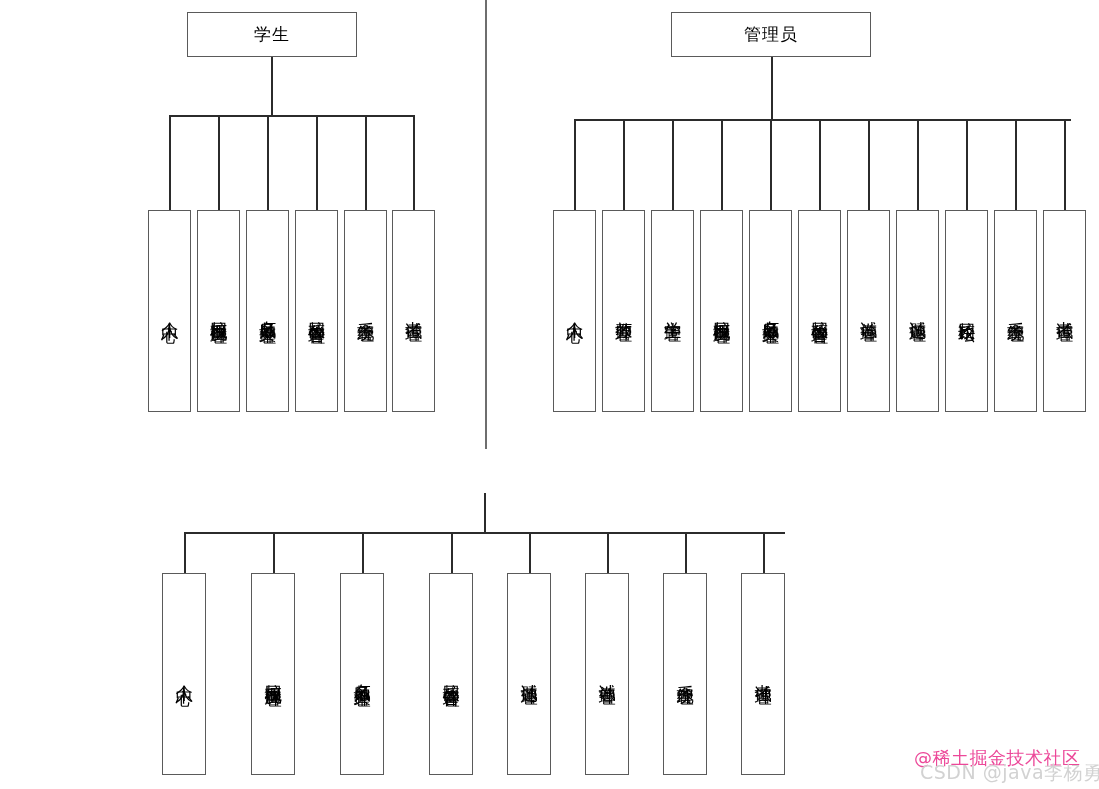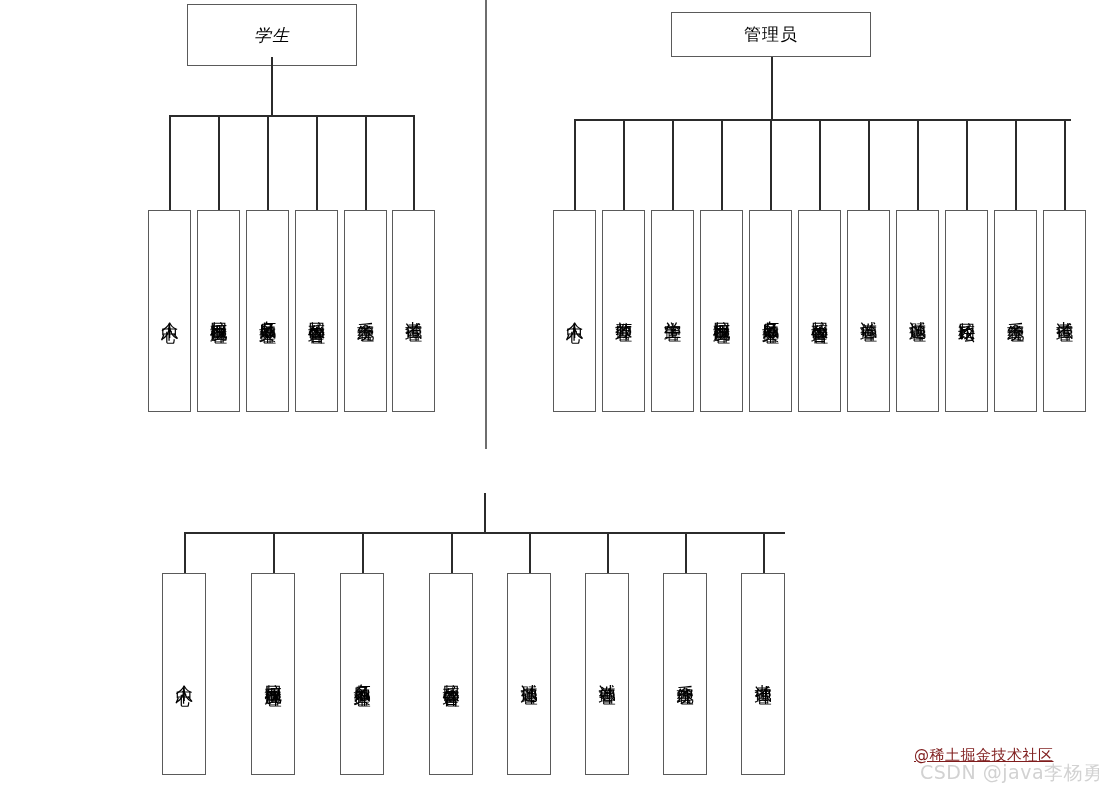--- a/index.html
+++ b/index.html
@@ -65,39 +65,38 @@
     background: #6e6e6e;
   }
   
   .wm {
     position: absolute;
     white-space: nowrap;
     pointer-events: none;
     user-select: none;
   }
   .wm-top {
-    font-size: 15px;
-    color: #7f1d1d;
+    font-size: 18px;
+    color: #ec4899;
     letter-spacing: 0.5px;
-    text-decoration: underline;
   }
   .wm-bot {
     font-size: 19px;
     color: #d2d2d2;
     letter-spacing: 0.5px;
   }
 </style>
 </head>
 <body>
 
 <div id="canvas">
 
   <div class="divider" style="left:485px; top:0px; height:449px;"></div>
 
-  <div class="node root" style="left:187px; top:4px; width:170px; height:62px;font-style:italic;">
+  <div class="node root" style="left:187px; top:12px; width:170px; height:45px;">
     <span>学生</span>
   </div>
 
   <div class="vline" style="left:271px; top:57px; height:59px;"></div>
 
   <div class="hline" style="left:169px; top:115px; width:245px;"></div>
 
   <div class="vline" style="left:169px; top:115px; height:95px;"></div>
   <div class="vline" style="left:218px; top:115px; height:95px;"></div>
   <div class="vline" style="left:267px; top:115px; height:95px;"></div>

